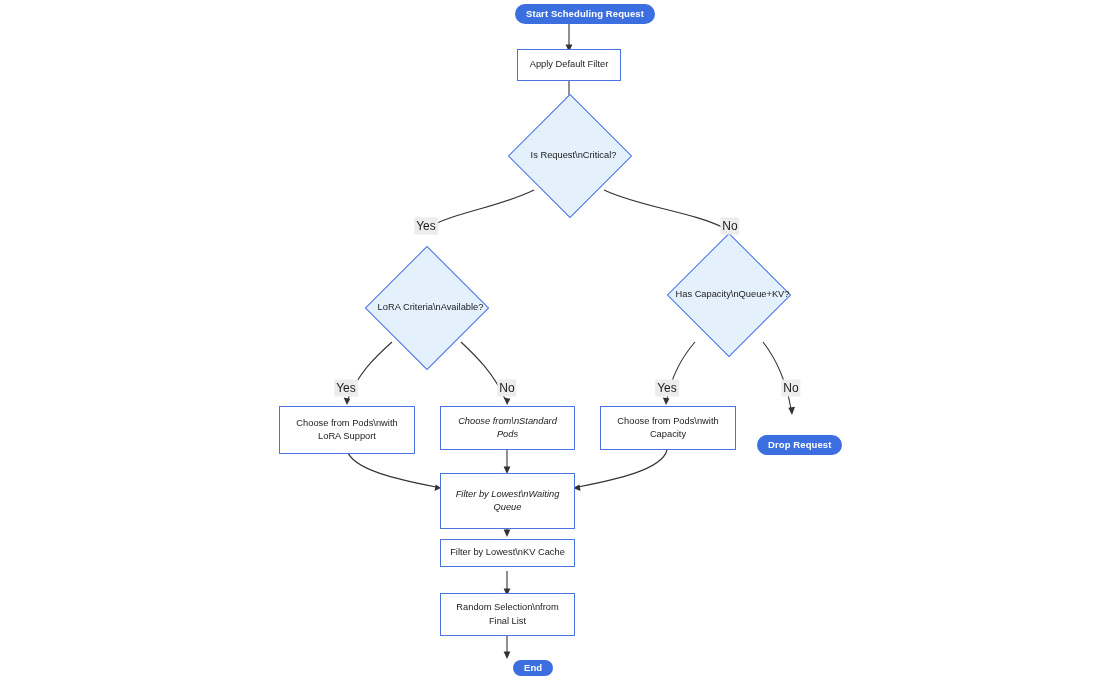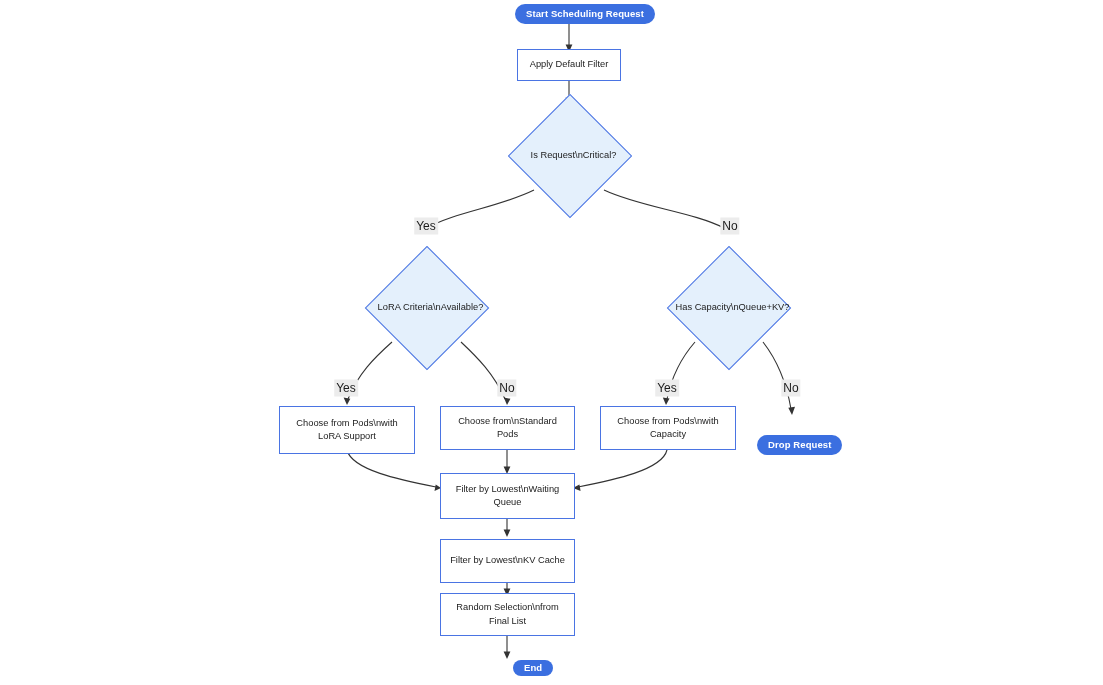--- a/index.html
+++ b/index.html
@@ -172,46 +172,46 @@
   <div class="node node-diamond" style="left:507px; top:93px; width:125px; height:125px;">
     <span class="diamond-shape"></span>
     <span class="diamond-label">Is Request\nCritical?</span>
   </div>
 
   <div class="node node-diamond" style="left:364px; top:245px; width:125px; height:125px;">
     <span class="diamond-shape"></span>
     <span class="diamond-label">LoRA Criteria\nAvailable?</span>
   </div>
 
-  <div class="node node-diamond" style="left:666px; top:245px; width:125px; height:125px;">
+  <div class="node node-diamond" style="left:666px; top:232px; width:125px; height:125px;">
     <span class="diamond-shape"></span>
     <span class="diamond-label">Has Capacity\nQueue+KV?</span>
   </div>
 
   <div class="node node-rect" style="left:279px; top:406px; width:136px; height:48px;">
     <span class="label-inner">Choose from Pods\nwith LoRA Support</span>
   </div>
 
-  <div class="node node-rect" style="left:440px; top:406px; width:135px; height:44px;">
+  <div class="node node-rect" style="left:440px; top:406px; width:135px; height:44px;font-style:italic;">
     <span class="label-inner">Choose from\nStandard Pods</span>
   </div>
 
   <div class="node node-rect" style="left:600px; top:406px; width:136px; height:44px;">
     <span class="label-inner">Choose from Pods\nwith Capacity</span>
   </div>
 
   <div class="node node-pill" style="left:757px; top:435px; height:20px;">
     <span>Drop Request</span>
   </div>
 
-  <div class="node node-rect" style="left:440px; top:473px; width:135px; height:46px;">
+  <div class="node node-rect" style="left:440px; top:473px; width:135px; height:56px;font-style:italic;">
     <span class="label-inner">Filter by Lowest\nWaiting Queue</span>
   </div>
 
-  <div class="node node-rect" style="left:440px; top:539px; width:135px; height:44px;">
+  <div class="node node-rect" style="left:440px; top:539px; width:135px; height:28px;">
     <span class="label-inner">Filter by Lowest\nKV Cache</span>
   </div>
 
   <div class="node node-rect" style="left:440px; top:593px; width:135px; height:43px;">
     <span class="label-inner">Random Selection\nfrom Final List</span>
   </div>
 
   <div class="node node-pill" style="left:513px; top:660px; height:16px;">
     <span>End</span>
   </div>

